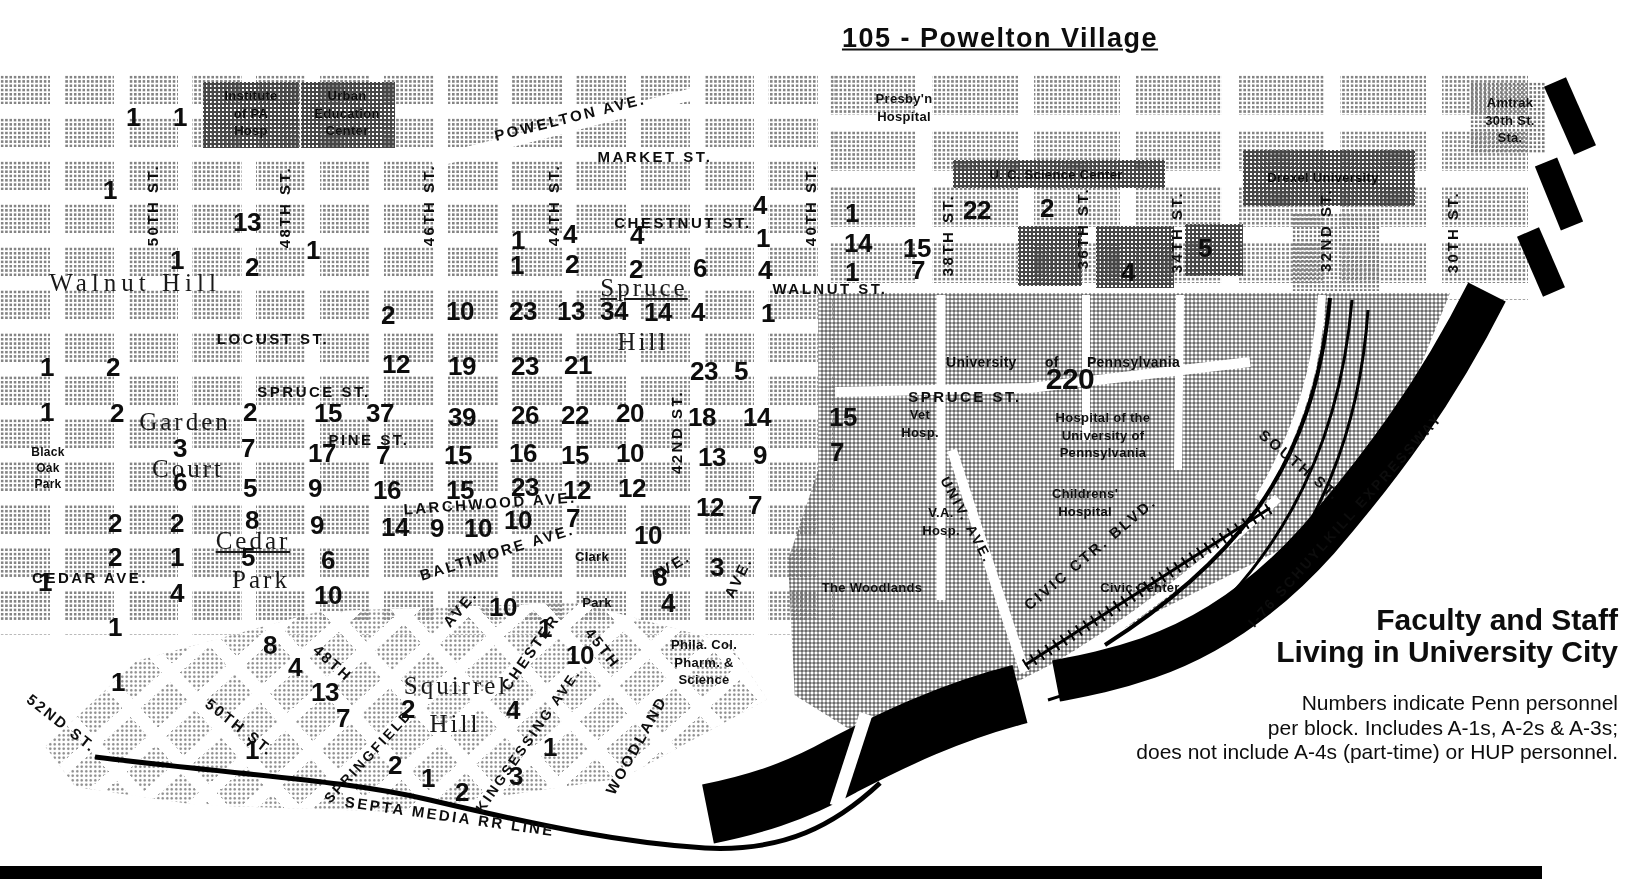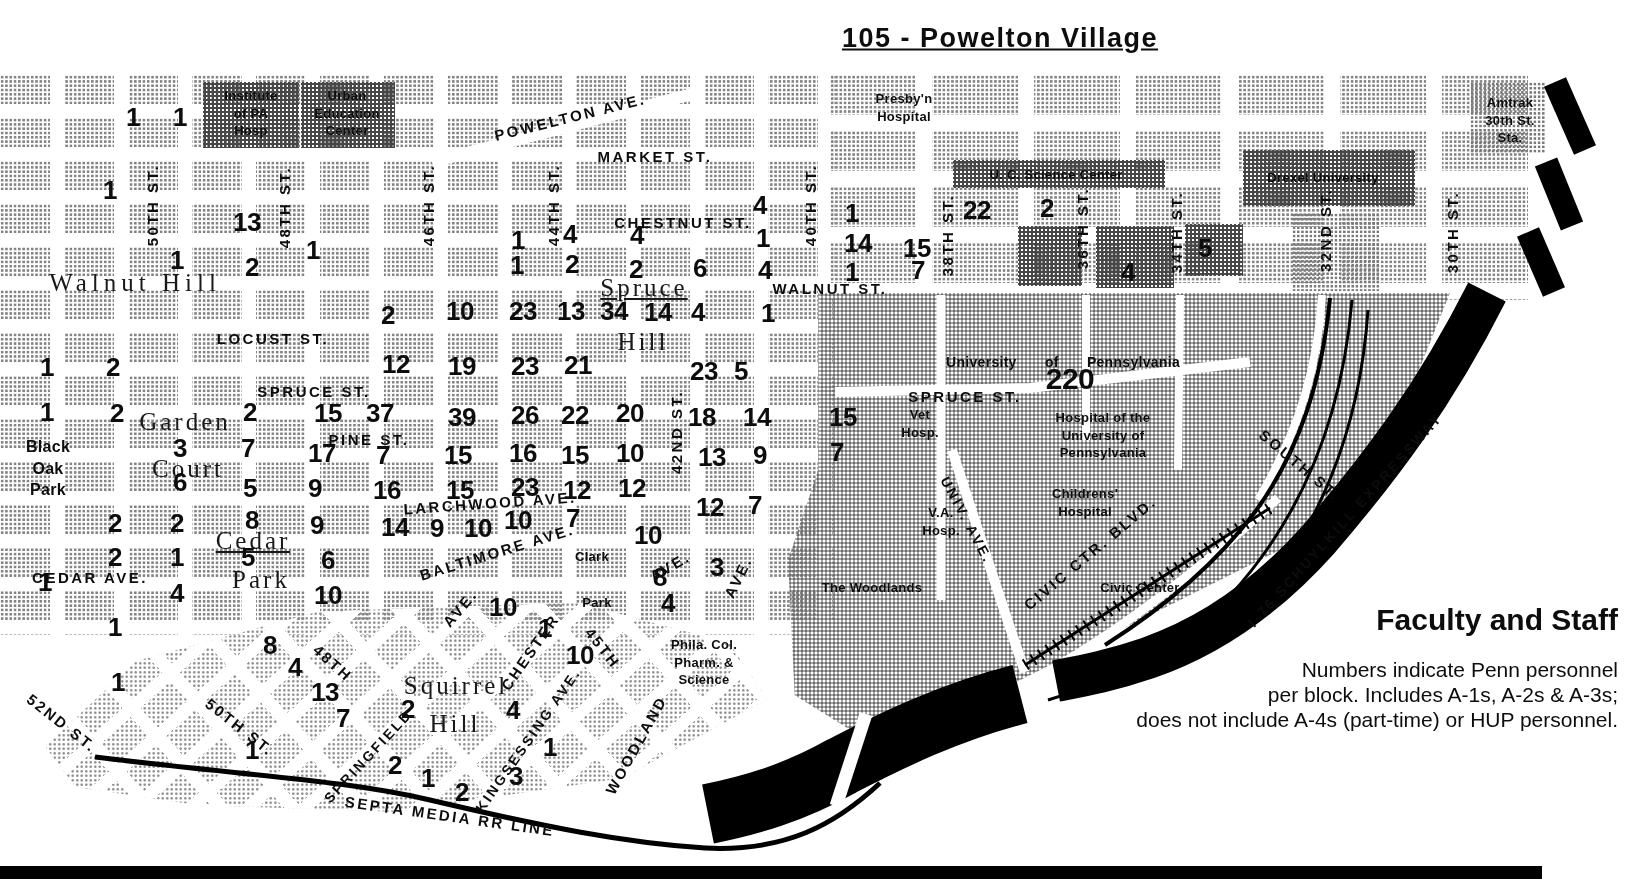--- a/index.html
+++ b/index.html
@@ -116,20 +116,21 @@
     <path d="M1546,162 L1572,226" stroke="#000" stroke-width="24" fill="none"></path>
     <path d="M1528,232 L1554,292" stroke="#000" stroke-width="24" fill="none"></path>
 
     <rect x="0" y="866" width="1542" height="13" fill="#000"></rect>
   </svg>
 
   <div id="title">105  - Powelton Village</div>
 
   <div id="legend">
     <div class="sub">Faculty and Staff</div>
+    <div class="sub">Living in University City</div>
     <div class="notes">
       <div class="note">Numbers indicate Penn personnel</div>
       <div class="note">per block. Includes A-1s, A-2s &amp; A-3s;</div>
       <div class="note">does not include A-4s (part-time) or HUP personnel.</div>
     </div>
   </div>
 
 <span class="lbl street" style="left: 570px; top: 117px; --r: -14deg;">POWELTON AVE.</span>
     <span class="lbl street" style="left: 655px; top: 156px;">MARKET  ST.</span>
     <span class="lbl street" style="left: 683px; top: 222px;">CHESTNUT  ST.</span>
@@ -233,21 +234,21 @@
       <div>Phila. Col.</div>
       <div>Pharm. &amp;</div>
       <div>Science</div>
     </div>
     <div class="poi" style="left: 592px; top: 557px;">
       <div>Clark</div>
     </div>
     <div class="poi" style="left: 597px; top: 603px;">
       <div>Park</div>
     </div>
-    <div class="poi" style="left: 48px; top: 468px; font-size: 16px;">
+    <div class="poi" style="left: 48px; top: 468px; font-size: 12px;">
       <div>Black</div>
       <div>Oak</div>
       <div>Park</div>
     </div>
     <span class="lbl num" style="left: 133px; top: 117px;">1</span>
     <span class="lbl num" style="left: 180px; top: 117px;">1</span>
     <span class="lbl num" style="left: 110px; top: 190px;">1</span>
     <span class="lbl num" style="left: 247px; top: 222px;">13</span>
     <span class="lbl num" style="left: 313px; top: 250px;">1</span>
     <span class="lbl num" style="left: 177px; top: 260px;">1</span>

